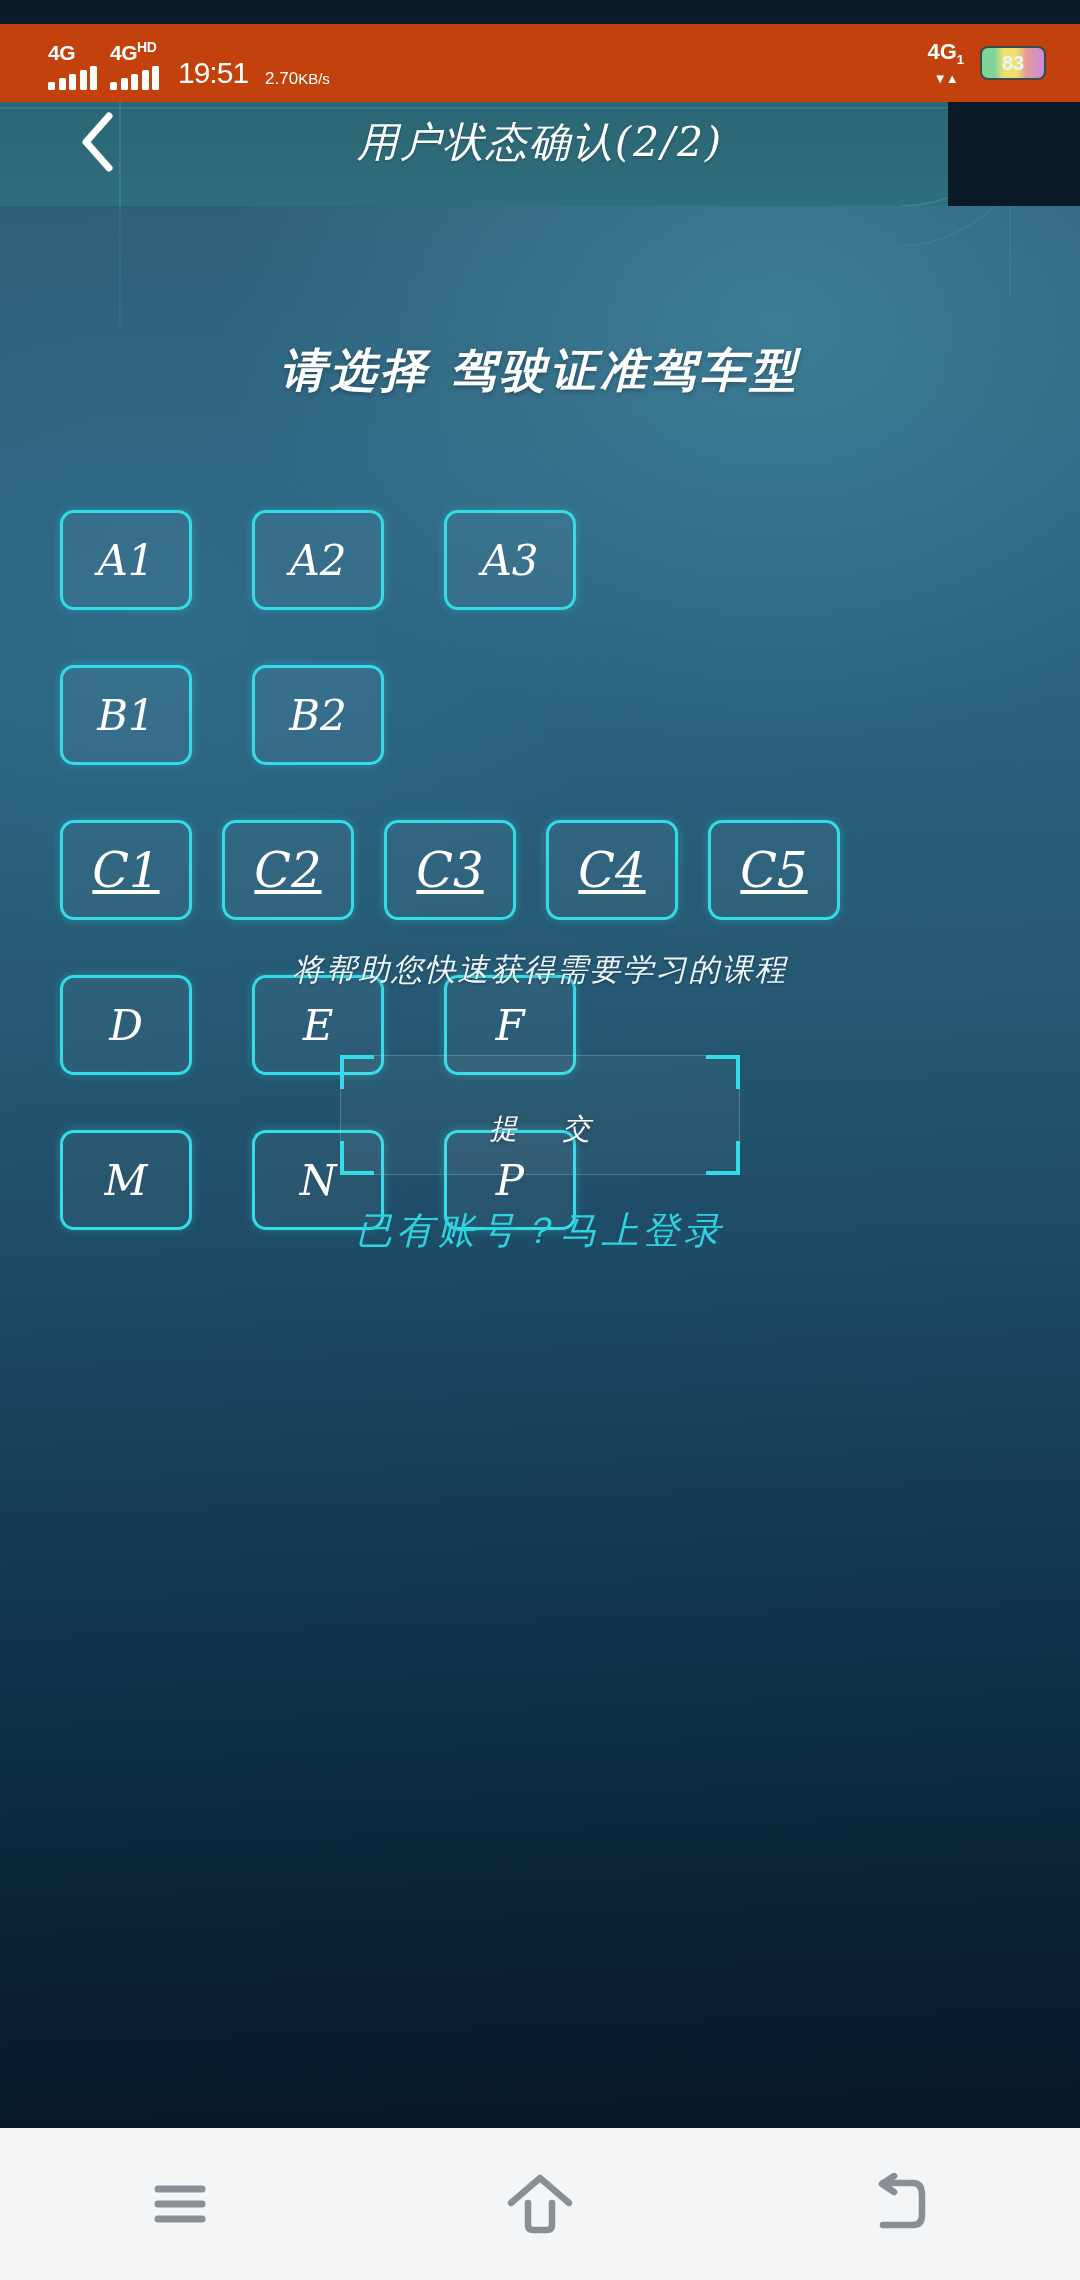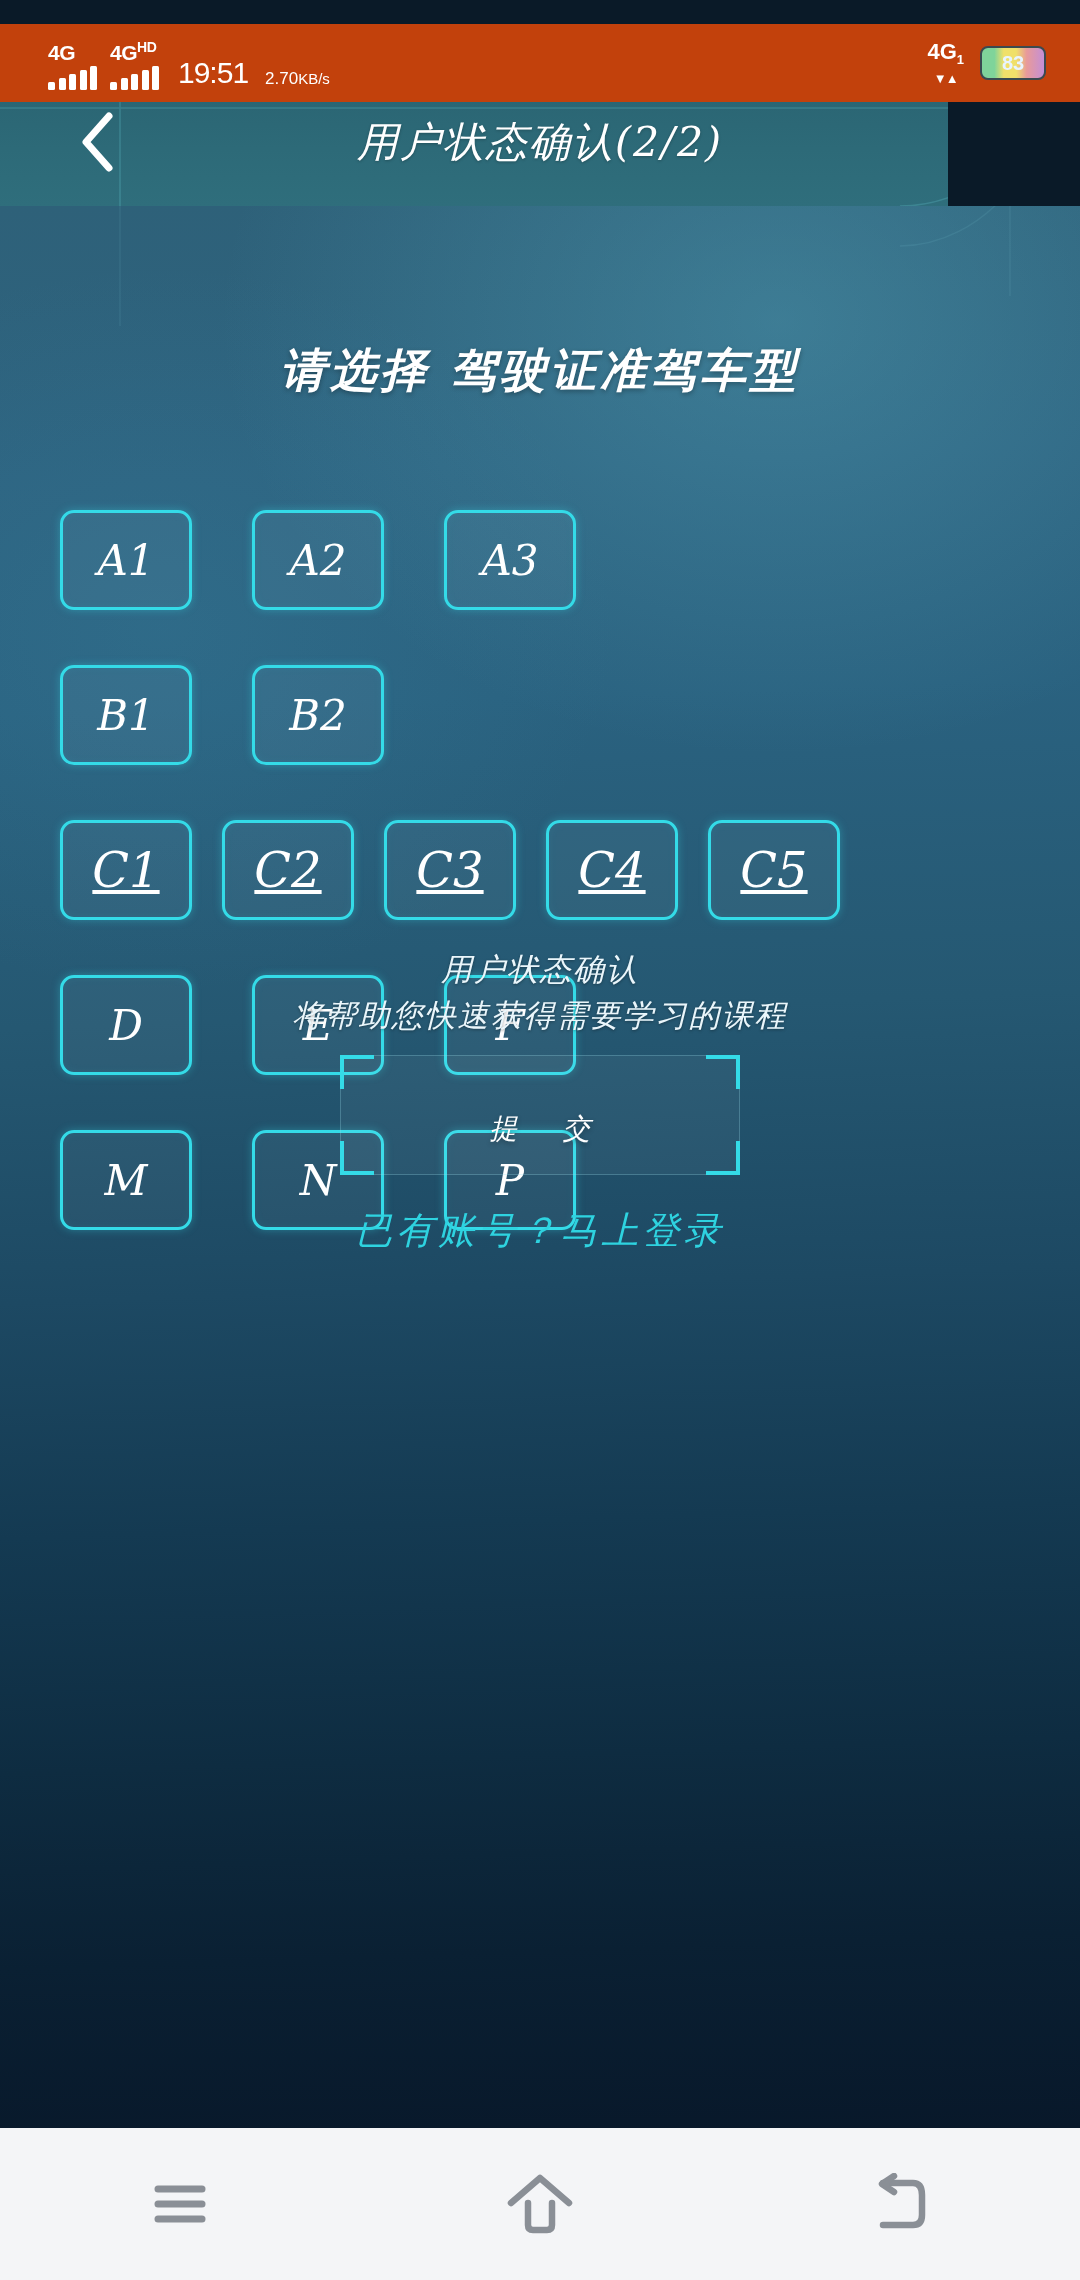--- a/index.html
+++ b/index.html
@@ -255,21 +255,20 @@
       </div>
 
       <div class="optrow wide" style="left:60px; top:924px;">
         <div class="opt">M</div>
         <div class="opt">N</div>
         <div class="opt">P</div>
       </div>
     </div>
 
     <div class="hint" style="top:740px;">
-      <span class="l1">用户状态确认</span>
       <span class="l2">将帮助您快速获得需要学习的课程</span>
     </div>
 
     <div class="submit">
       <span class="c tl"></span>
       <span class="c tr"></span>
       <span class="c bl"></span>
       <span class="c br"></span>
       <span class="lbl">提  交</span>
     </div>

